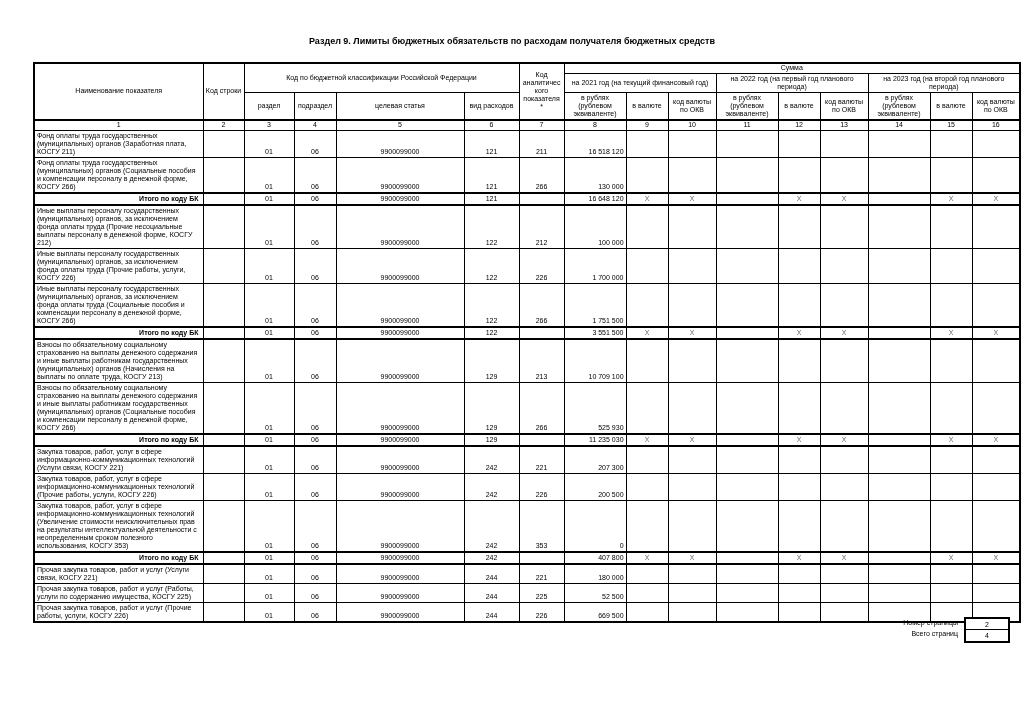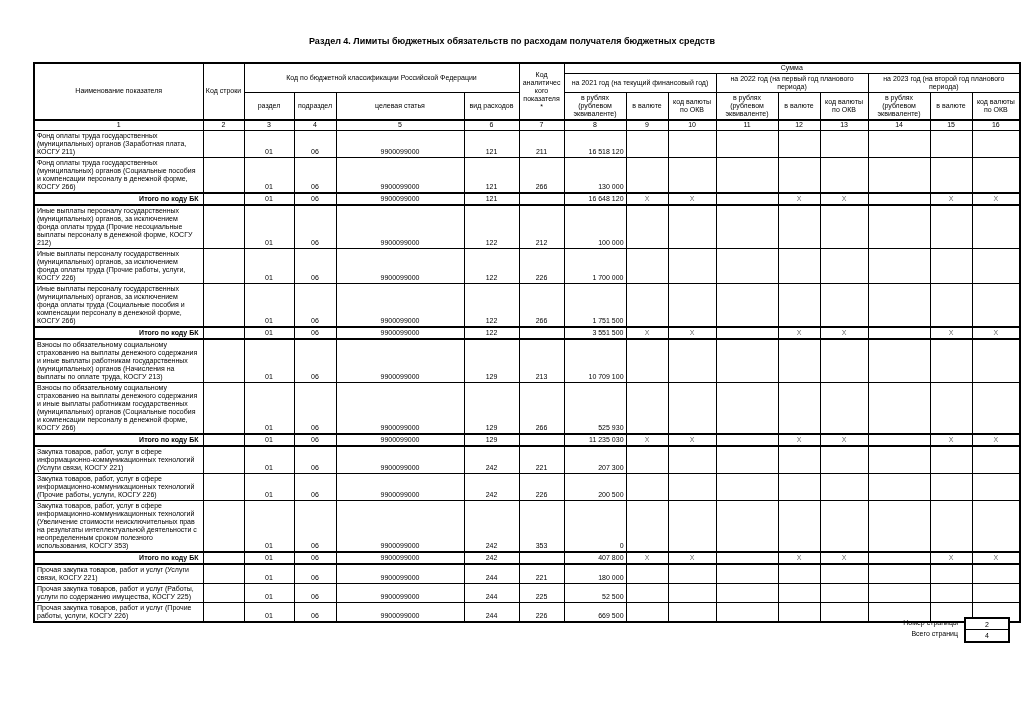--- a/index.html
+++ b/index.html
@@ -63,21 +63,21 @@
     border: 2px solid #000; width: 46px; background: #fff;
   }
   .fvals div { height: 11px; text-align: center; }
   .fvals div:first-child { border-bottom: 1px solid #000; }
 </style>
 </head>
 <body>
 
 <div class="page">
 
-  <div class="doc-title">Раздел 4. Лимиты бюджетных обязательств по расходам получателя бюджетных средств</div>
+  <div class="doc-title">Раздел 9. Лимиты бюджетных обязательств по расходам получателя бюджетных средств</div>
 
   <table class="budget">
     <colgroup>
       <col style="width:169px">
         <col style="width:41px">
         <col style="width:50px">
         <col style="width:42px">
       <col style="width:128px">
         <col style="width:55px">
         <col style="width:45px">

